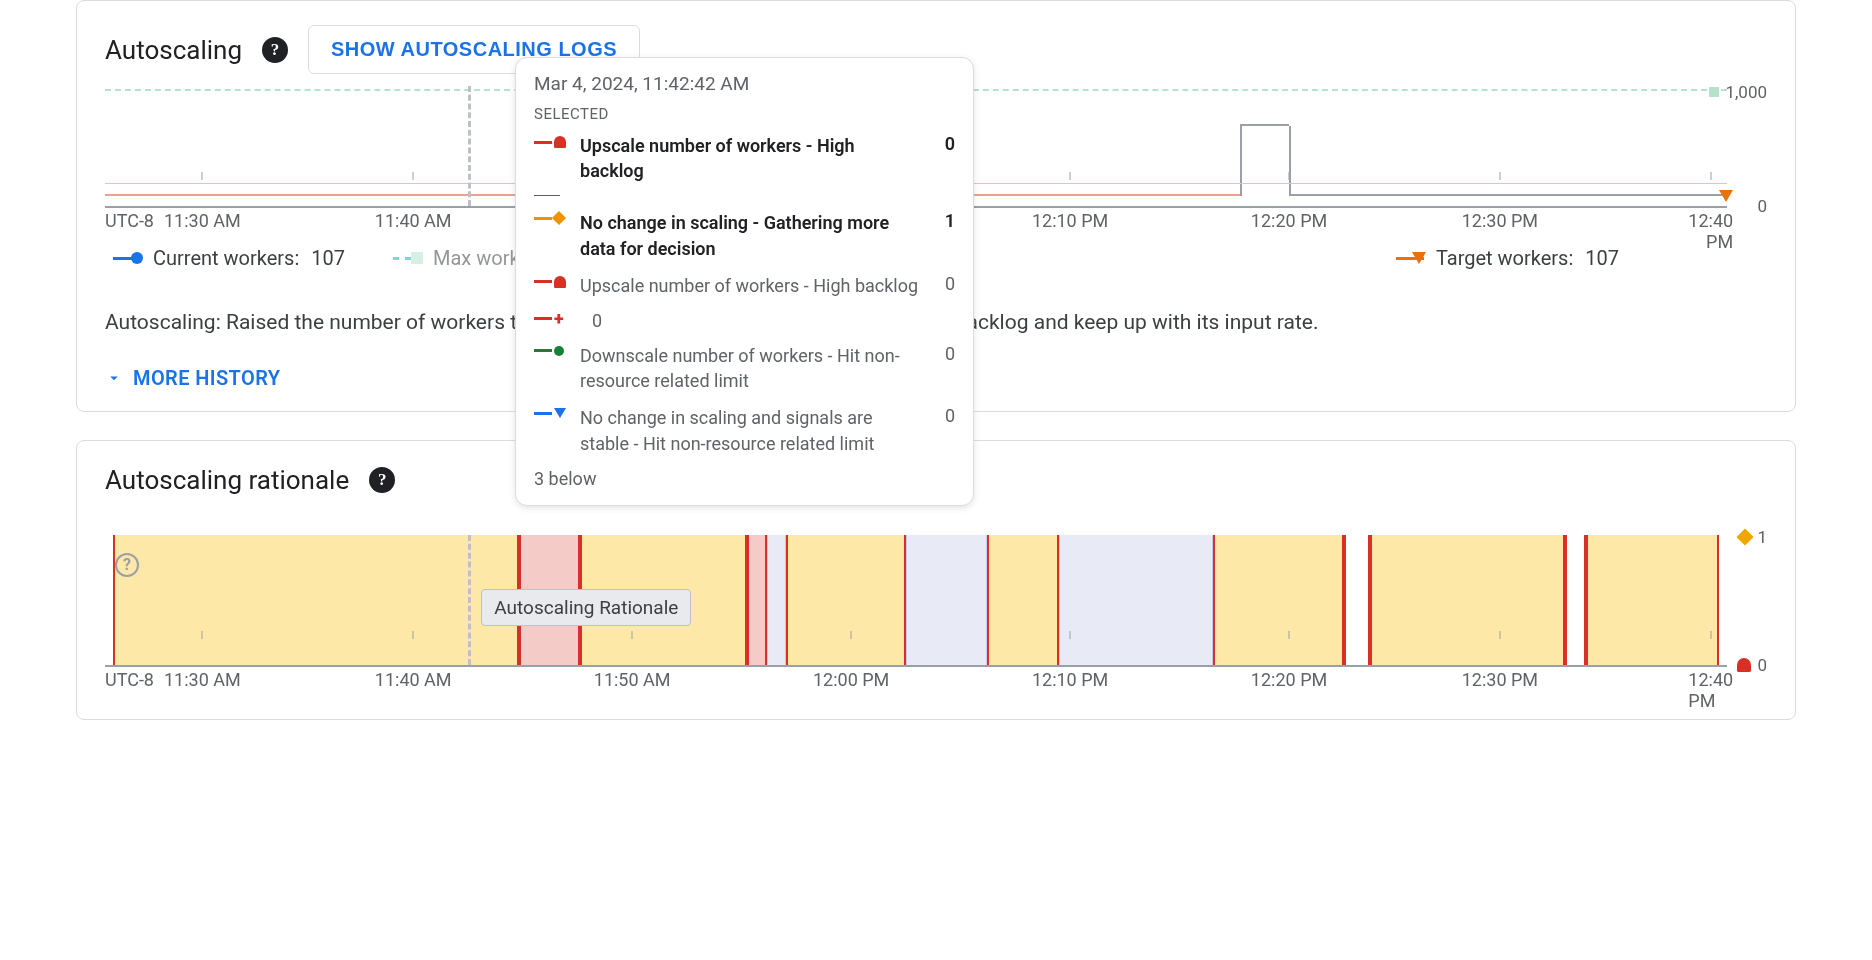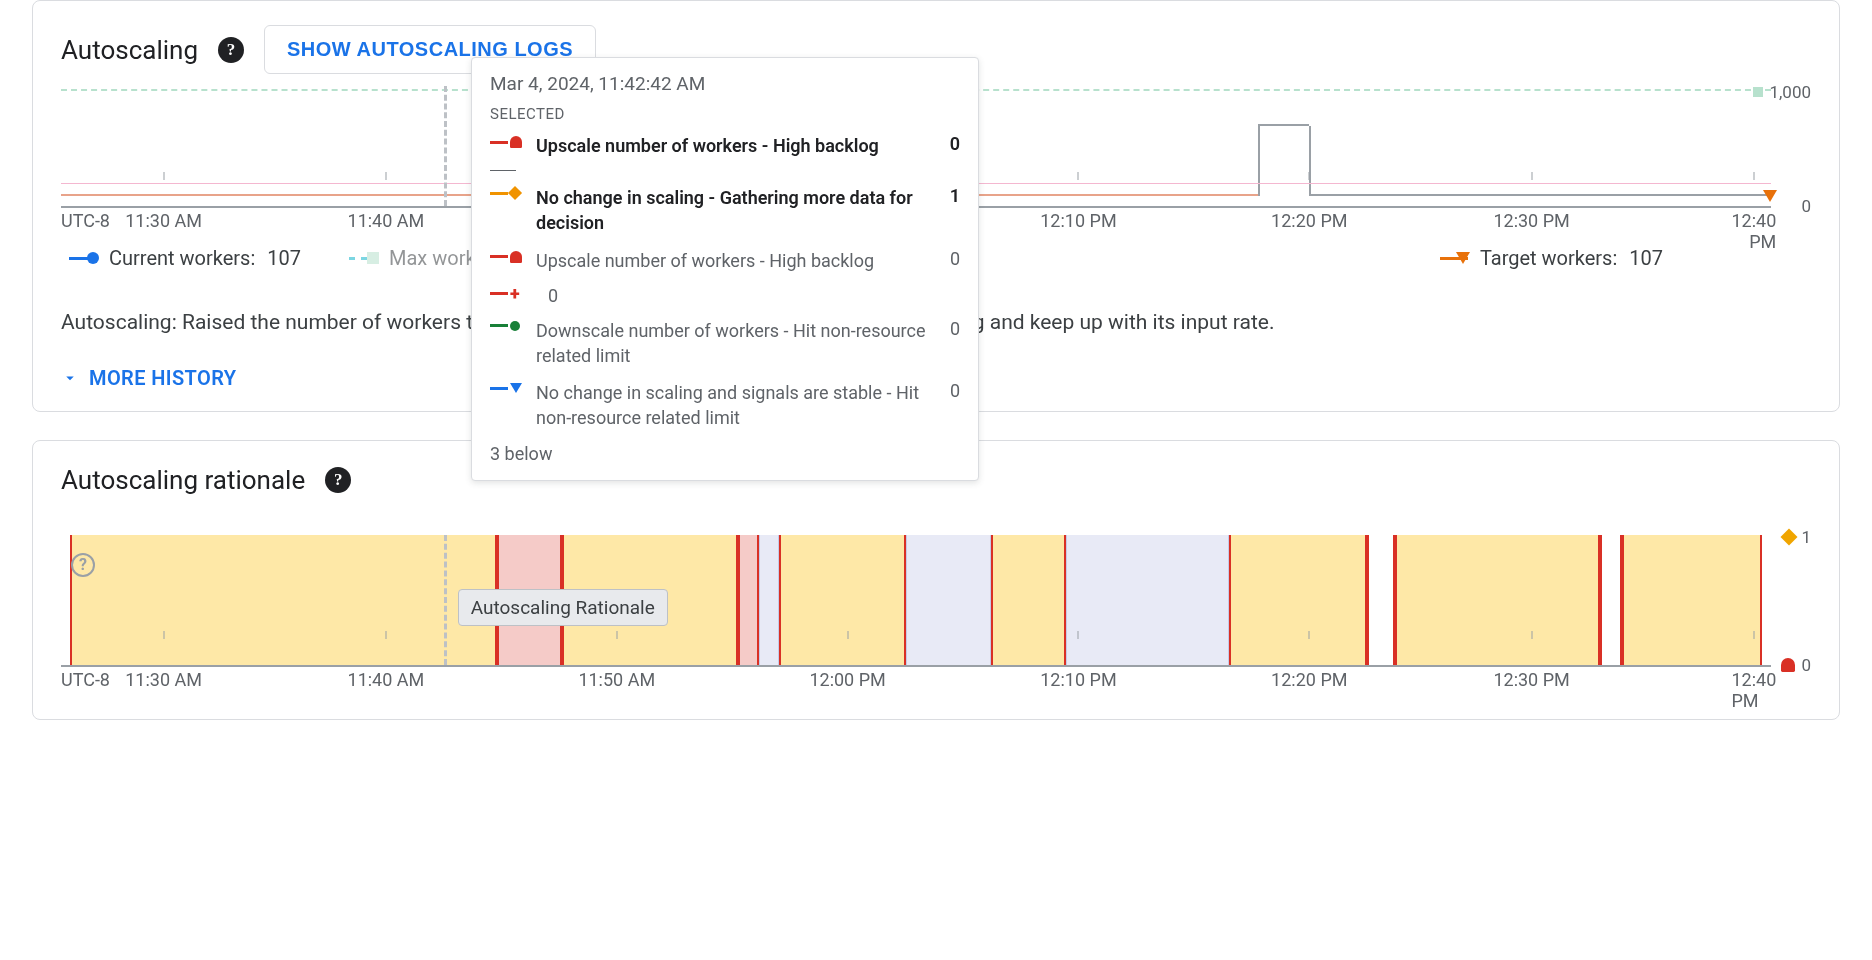--- a/index.html
+++ b/index.html
@@ -6,21 +6,21 @@
   html, body {
     margin: 0;
     padding: 0;
     font-family: Roboto, "Helvetica Neue", Arial, sans-serif;
     background: #fff;
     color: #202124;
     -webkit-font-smoothing: antialiased;
   }
   .page {
     width: 1872px;
-    padding: 0 32px;
+    padding: 0 76px;
   }
   .card {
     border: 1px solid #dadce0;
     border-radius: 8px;
     padding: 24px 28px 20px 28px;
     margin-bottom: 28px;
     position: relative;
     background: #fff;
   }
   .card-header {
@@ -183,24 +183,24 @@
     margin-top:26px;
     cursor:pointer;
   }
   .chev { width:18px; height:18px; }
 
   
   .popover {
     position: absolute;
     top: 56px;
     left: 438px;
-    width: 508px;
+    width: 459px;
     background:#fff;
     border:1px solid #dadce0;
-    border-radius: 4px;
+    border-radius: 12px;
     box-shadow: 0 2px 6px rgba(60,64,67,.15);
     padding: 14px 18px 16px 18px;
     font-size: 18px;
     z-index: 100;
   }
   .pop-ts { color:#5f6368; font-size:19px; margin-bottom:10px; }
   .pop-section-label { color:#5f6368; font-size:15px; letter-spacing:0.5px; margin-bottom:10px; }
   .pop-row {
     display:flex;
     align-items:flex-start;

